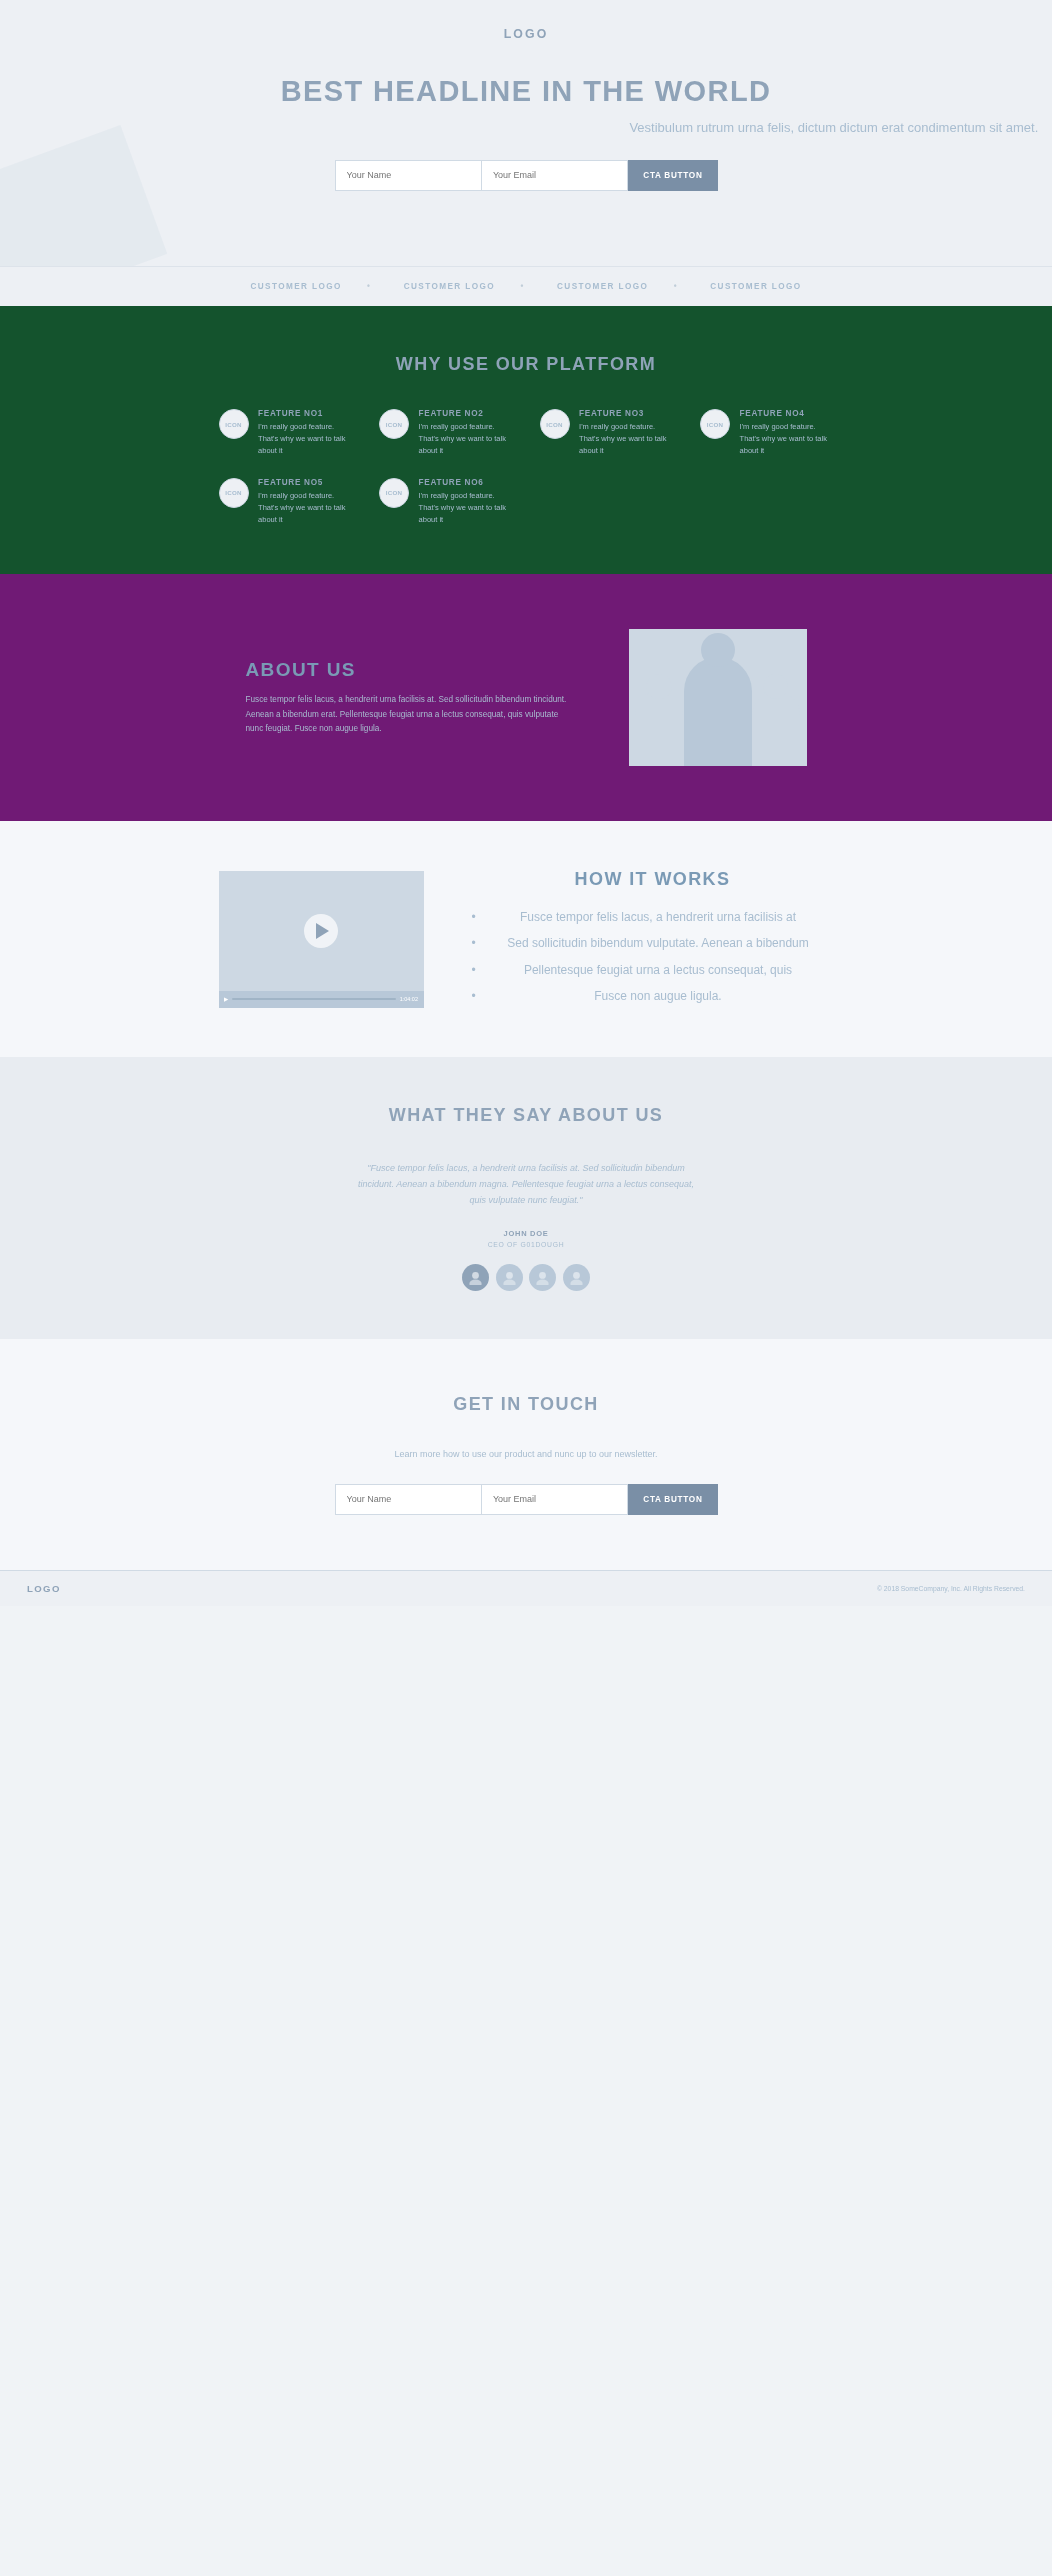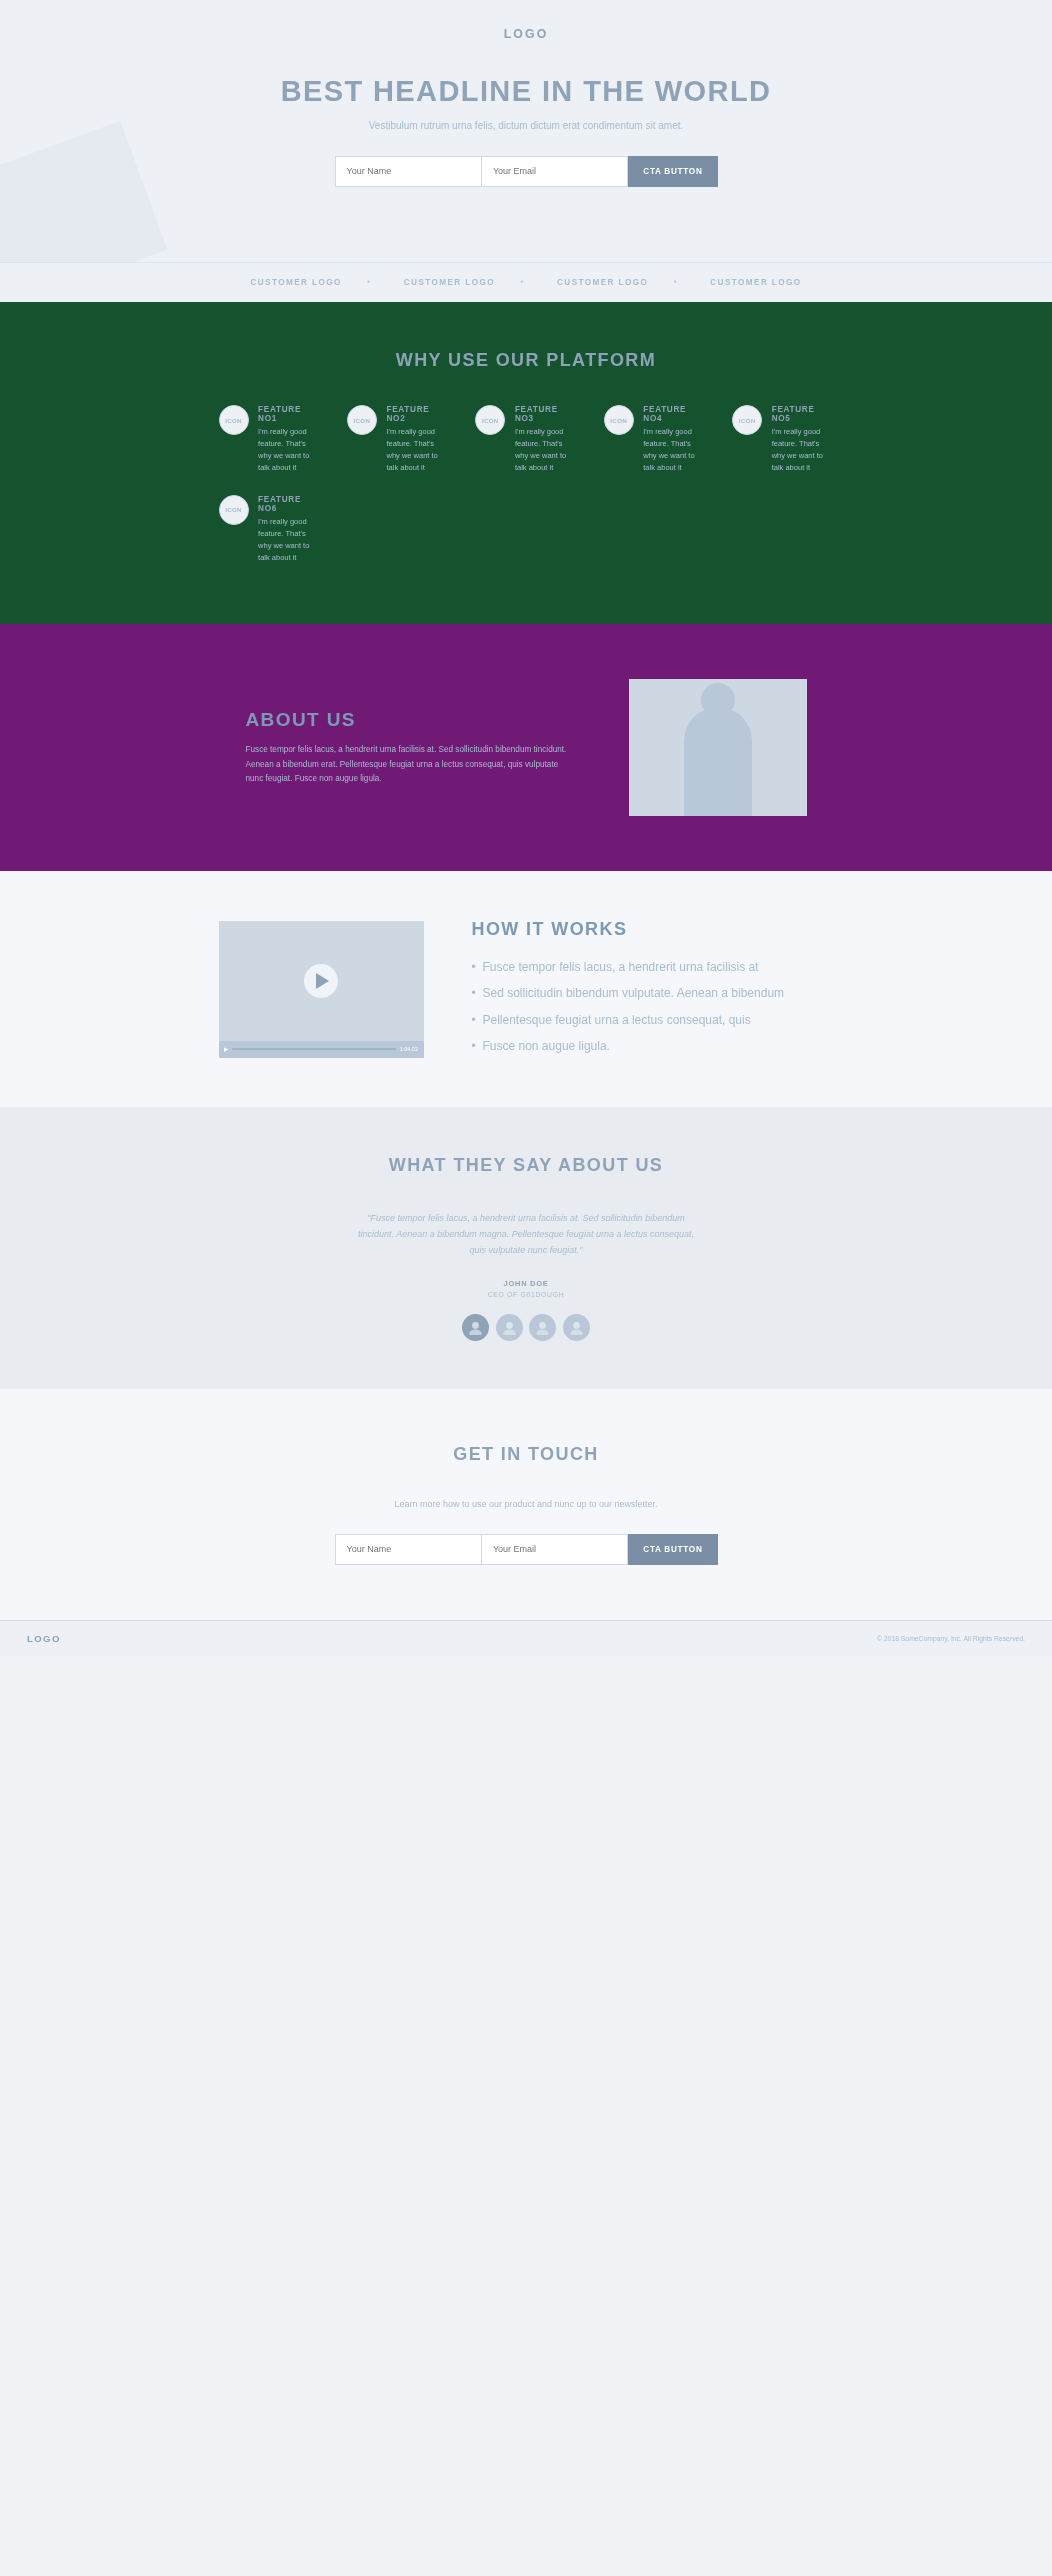--- a/index.html
+++ b/index.html
@@ -21,23 +21,24 @@
     }
     .hero-headline {
       font-size: 29px;
       font-weight: 900;
       letter-spacing: 1.4px;
       color: #8fa3b8;
       text-transform: uppercase;
       margin-bottom: 12.3px;
     }
     .hero-subtext {
-      font-size: 10px;
+      font-size: 13px;
       color: #a8bdd0;
       margin-bottom: 24.6px;
+      text-align: right;
     }
     .hero-form {
       display: flex;
       justify-content: center;
       gap: 0;
       max-width: 383px;
       margin: 0 auto 34px;
     }
     .hero-form input {
       flex: 1;
@@ -99,24 +100,24 @@
     .section-title {
       font-size: 18px;
       font-weight: 800;
       letter-spacing: 1.4px;
       color: #8fa3b8;
       text-transform: uppercase;
       margin-bottom: 34px;
     }
     .features-grid {
       display: grid;
-      grid-template-columns: repeat(5, 1fr);
+      grid-template-columns: repeat(4, 1fr);
       gap: 20.5px 27px;
       max-width: 615px;
-      margin: 12px auto;
+      margin: 0 auto;
     }
     .feature-item {
       display: flex;
       align-items: flex-start;
       gap: 9.6px;
       text-align: left;
     }
     .feature-icon {
       width: 30px;
       height: 30px;
@@ -296,20 +297,21 @@
       height: 2.1px;
       background: #a0b4c6;
       border-radius: 1.4px;
     }
     .video-time {
       font-size: 5.5px;
       color: #fff;
     }
     .howitworks-content {
       flex: 1;
+      text-align: center;
     }
     .howitworks-title {
       font-size: 18px;
       font-weight: 900;
       letter-spacing: 1.4px;
       color: #7a9ab5;
       text-transform: uppercase;
       margin-bottom: 13.7px;
     }
     .howitworks-list {

